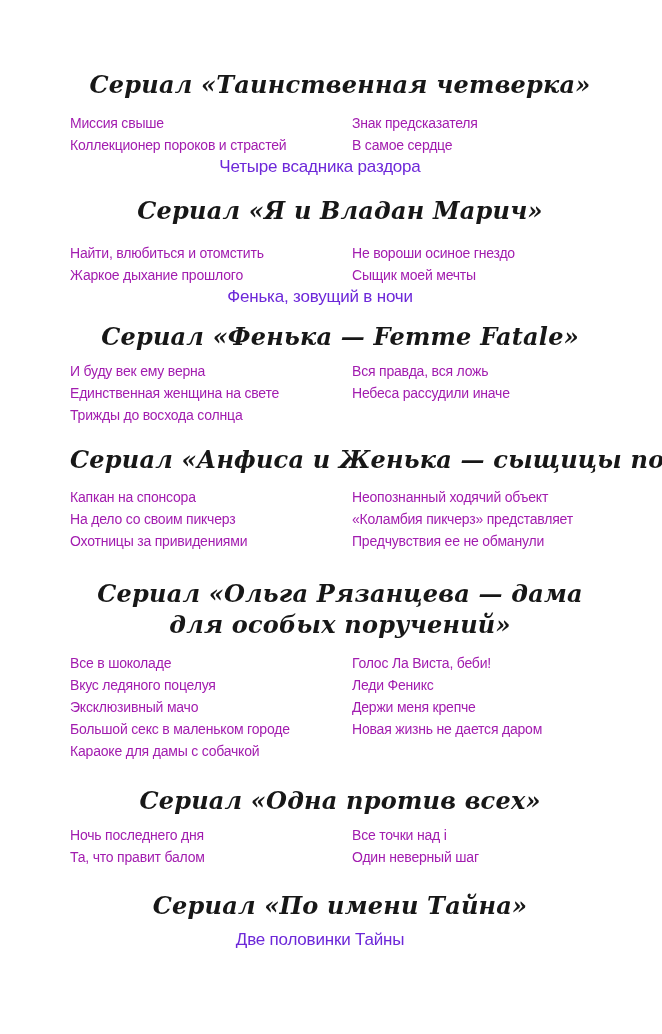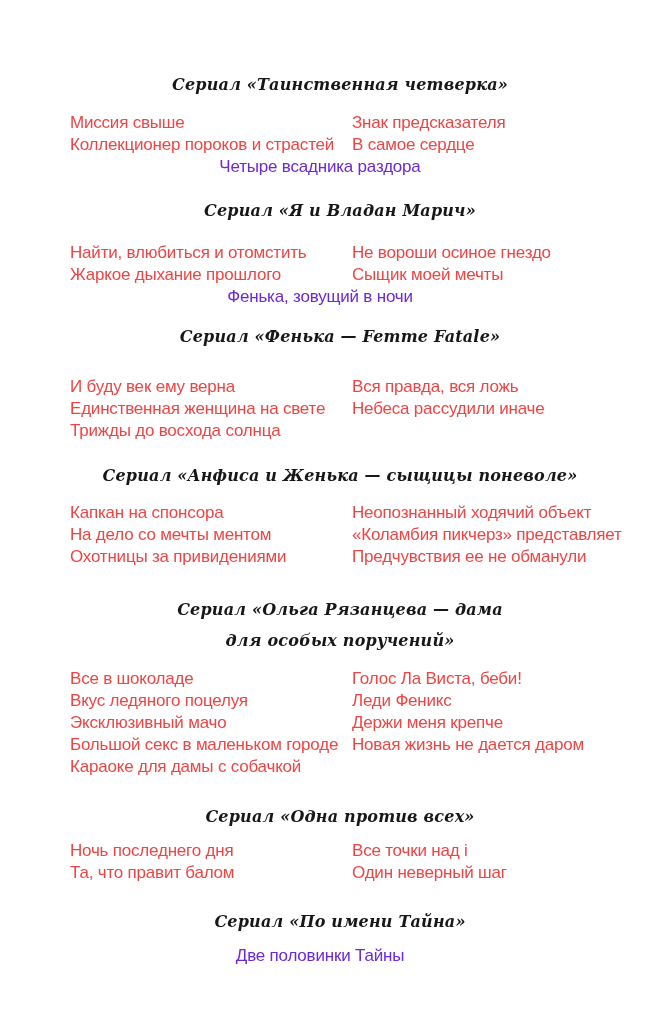--- a/index.html
+++ b/index.html
@@ -17,53 +17,53 @@
     overflow: hidden;
     font-family: "Liberation Sans", sans-serif;
     color: #1c1c1c;
   }
   .series { margin: 0; }
   .series-title {
     margin: 0;
     font-family: "DejaVu Serif", serif;
     font-style: italic;
     font-weight: bold;
-    font-size: 16px;
+    font-size: 24px;
     line-height: 30px;
     text-align: center;
     color: #171717;
     letter-spacing: 0.2px;
     white-space: nowrap;
   }
   .series-title.two-line { white-space: normal; line-height: 31px; }
   .cols {
     display: grid;
     grid-template-columns: 282px 1fr;
   }
   .col { min-width: 0; }
   .item {
-    font-size: 17px;
+    font-size: 14px;
     line-height: 22px;
     letter-spacing: -0.2px;
     white-space: nowrap;
-    color: #ef4444;
+    color: #a21caf;
   }
   .center-item {
     width: 500px;
     text-align: center;
     font-size: 17px;
     line-height: 22px;
     letter-spacing: -0.2px;
     color: #6d28d9;
     white-space: nowrap;
   }
   
   .s0 .series-title { margin-bottom: 12px; }
   .s1 .series-title { margin-top: 18px; margin-bottom: 16px; }
-  .s2 .series-title { margin-top: 14px; margin-bottom: 24px; }
+  .s2 .series-title { margin-top: 14px; margin-bottom: 8px; }
   .s3 .series-title { margin-top: 19px; margin-bottom: 11px; }
   .s4 .series-title { margin-top: 26px; margin-bottom: 12px; text-align: center; }
   .s5 .series-title { margin-top: 24px; margin-bottom: 8px; }
   .s6 .series-title { margin-top: 23px; margin-bottom: 8px; }
 </style>
 </head>
 <body>
 
 <div class="page">
 
@@ -110,21 +110,21 @@
         <div class="item">Небеса рассудили иначе</div>
       </div>
     </div>
   </section>
 
   <section class="series s3">
     <h2 class="series-title">Сериал «Анфиса и Женька — сыщицы поневоле»</h2>
     <div class="cols">
       <div class="col">
         <div class="item">Капкан на спонсора</div>
-        <div class="item">На дело со мечты ментом</div>
+        <div class="item">На дело со своим пикчерз</div>
         <div class="item">Охотницы за привидениями</div>
       </div>
       <div class="col">
         <div class="item">Неопознанный ходячий объект</div>
         <div class="item">«Коламбия пикчерз» представляет</div>
         <div class="item">Предчувствия ее не обманули</div>
       </div>
     </div>
   </section>
 

